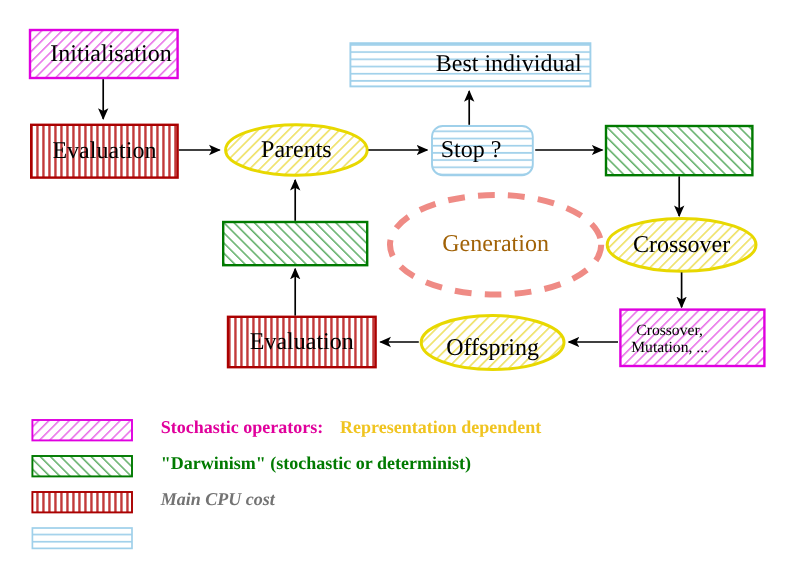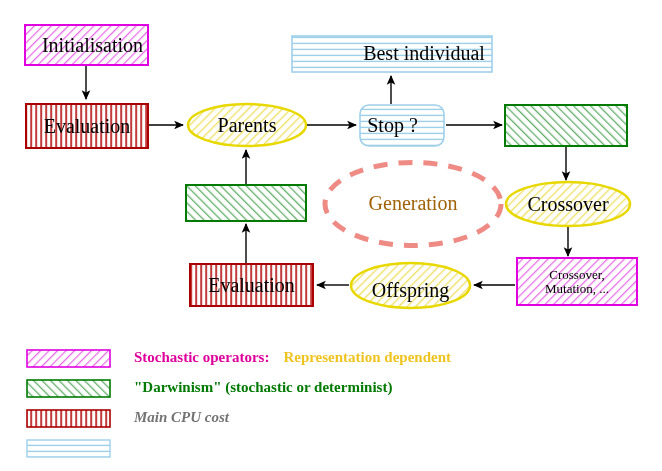--- a/index.html
+++ b/index.html
@@ -114,21 +114,21 @@
 
   <div class="node-label lbl-lg" style="left:325px;top:162px;width:176px;height:83px;color:#a16207;">Generation</div>
 
   <div class="node-label lbl-lg" style="left:506px;top:182px;width:124px;height:44px;">Crossover</div>
 
 
   <div class="node-label lbl-lg" style="left:190px;top:264px;width:123px;height:42px;">Evaluation</div>
 
   <div class="node-label lbl-lg" style="left:351px;top:263px;width:119px;height:55px;">Offspring</div>
 
-  <div class="node-label lbl-sm" style="left:517px;top:258px;width:120px;height:47px;white-space:pre-line;">Crossover,
+  <div class="node-label lbl-sm" style="left:498px;top:258px;width:120px;height:47px;white-space:pre-line;">Crossover,
 Mutation, ...</div>
 
   <svg class="layer" id="legend-swatches" viewBox="0 0 662 471" xmlns="http://www.w3.org/2000/svg">
     <rect x="27" y="350" width="83" height="17" fill="url(#p-diag-forward-magenta)" stroke="#e000e0" stroke-width="1.6"></rect>
     <rect x="27" y="380" width="83" height="17" fill="url(#p-diag-back-green)" stroke="#007a00" stroke-width="1.6"></rect>
     <rect x="27" y="410" width="83" height="17" fill="url(#p-vertical-red)" stroke="#aa0000" stroke-width="1.6"></rect>
     <rect x="27" y="440" width="83" height="17" fill="url(#p-horizontal-blue)" stroke="#9fd0ea" stroke-width="1.4"></rect>
   </svg>
 
   <div class="legend-text" style="left:122px;top:349px;">

